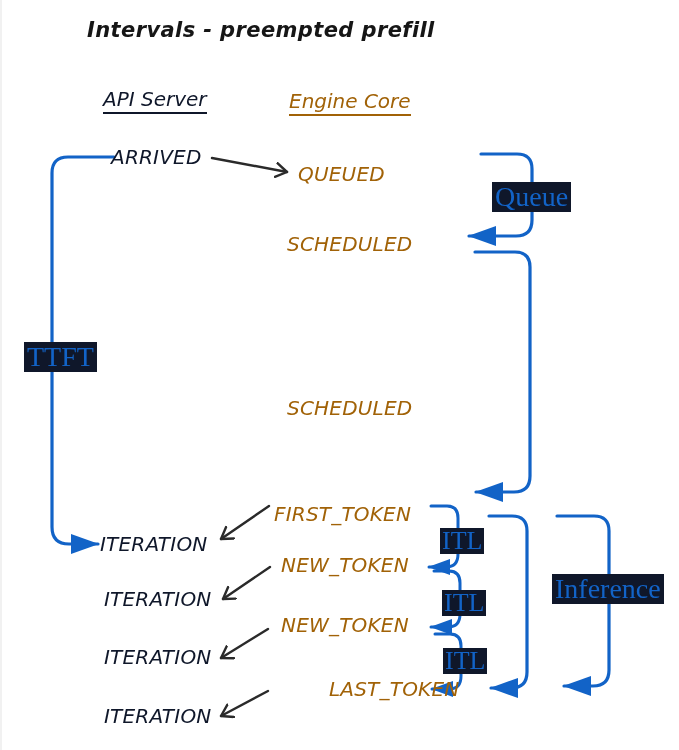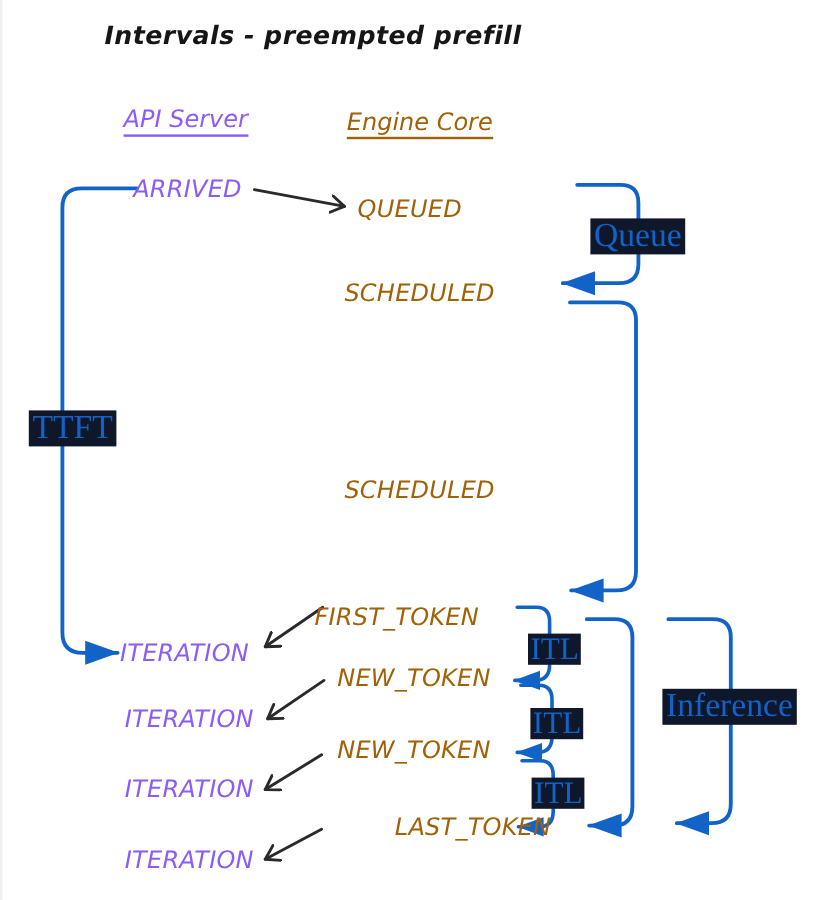--- a/index.html
+++ b/index.html
@@ -11,21 +11,21 @@
   #wires{position:absolute;left:0;top:0;width:679px;height:750px;}
   .lbl{position:absolute;line-height:1;white-space:nowrap;}
   .title{
     font-style:italic;font-weight:bold;font-size:21px;color:#161616;
     letter-spacing:0.4px;
   }
   .col-head{
     font-style:italic;font-size:20px;padding-bottom:3px;
     border-bottom:2.5px solid currentColor;
   }
-  .api{color:#8b5cf6;}
+  .api{color:#0f172a;}
   .engine{color:#a16207;}
   .event{font-style:italic;font-size:20px;letter-spacing:0.2px;}
   .interval{
     font-family:Liberation Serif, serif;color:#1263C7;
     background:#0f172a;padding:1px 3px;font-size:28px;
   }
   .interval.small{font-size:26px;padding:0 2px;}
 </style>
 </head>
 <body>
@@ -75,21 +75,21 @@
 
   <div class="lbl event api" style="left:109px;top:147px;">ARRIVED</div>
   <div class="lbl event api" style="left:98px;top:534px;">ITERATION</div>
   <div class="lbl event api" style="left:102px;top:589px;">ITERATION</div>
   <div class="lbl event api" style="left:102px;top:647px;">ITERATION</div>
   <div class="lbl event api" style="left:102px;top:706px;">ITERATION</div>
 
   <div class="lbl event engine" style="left:296px;top:164px;text-align:right;">QUEUED</div>
   <div class="lbl event engine" style="left:285px;top:234px;">SCHEDULED</div>
   <div class="lbl event engine" style="left:285px;top:398px;">SCHEDULED</div>
-  <div class="lbl event engine" style="left:260px;top:504px;">FIRST_TOKEN</div>
+  <div class="lbl event engine" style="left:272px;top:504px;">FIRST_TOKEN</div>
   <div class="lbl event engine" style="left:279px;top:555px;">NEW_TOKEN</div>
   <div class="lbl event engine" style="left:279px;top:615px;">NEW_TOKEN</div>
   <div class="lbl event engine" style="left:279px;top:679px;margin-left:48px;">LAST_TOKEN</div>
 
   <div class="lbl interval" style="left:22px;top:342px;">TTFT</div>
   <div class="lbl interval" style="left:490px;top:182px;">Queue</div>
   <div class="lbl interval small" style="left:438px;top:528px;">ITL</div>
   <div class="lbl interval small" style="left:440px;top:590px;">ITL</div>
   <div class="lbl interval small" style="left:441px;top:648px;">ITL</div>
   <div class="lbl interval" style="left:550px;top:574px;">Inference</div>

